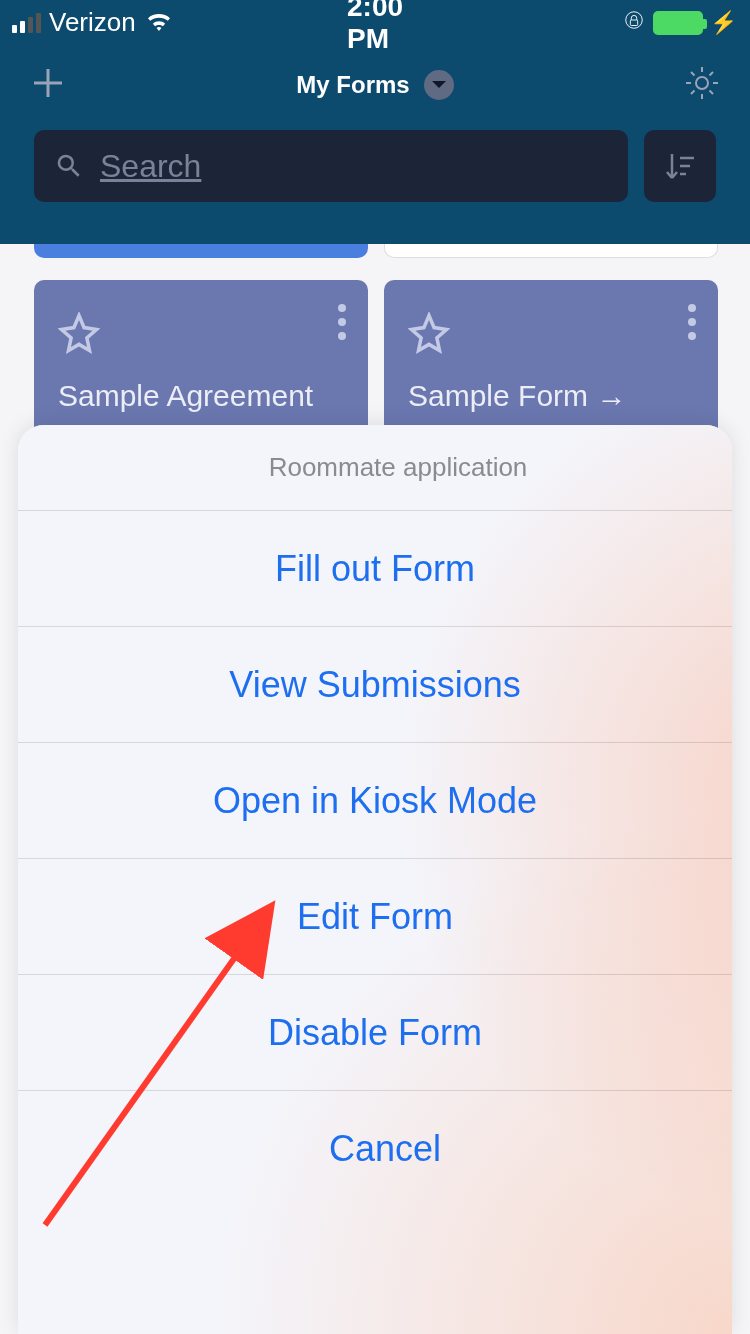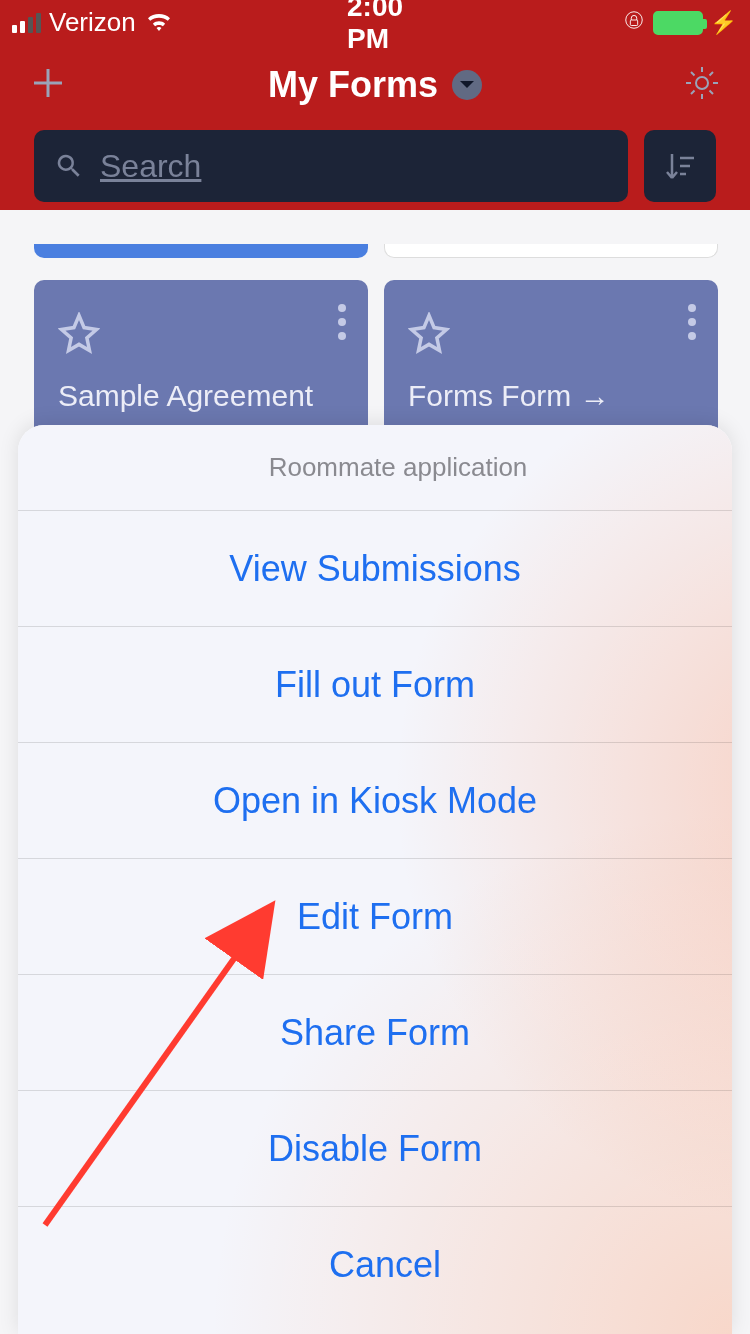--- a/index.html
+++ b/index.html
@@ -1,36 +1,36 @@
 <!DOCTYPE html>
 <html><head>
 <meta charset="utf-8">
 <style>
   * { box-sizing: border-box; margin: 0; padding: 0; font-family: -apple-system, Helvetica, Arial, sans-serif; }
   html, body { width: 750px; height: 1334px; overflow: hidden; background: #f0f0f0; }
   .screen { position: relative; width: 750px; height: 1334px; background: #f5f5f7; }
 
   
-  .header { position: absolute; top:0; left:0; width:100%; height:210px; background:#b91c1c; }
+  .header { position: absolute; top:0; left:0; width:100%; height:244px; background:#0c4a6e; }
   .status-bar { display:flex; align-items:center; height:40px; padding: 5px 12px 0 12px; color:#fff; font-size:26px; font-weight:500;}
   .status-left { display:flex; align-items:center; gap:8px; flex:1;}
   .status-center { flex:0; font-size:28px; font-weight:600;}
   .status-right { display:flex; align-items:center; justify-content:flex-end; gap:8px; flex:1;}
   .signal { display:flex; align-items:flex-end; gap:3px;}
   .sbar { width:5px; background:#555; border-radius:1px;}
   .sbar.on { background:#fff;}
   .wifi svg { width:30px; height:22px; fill:#fff;}
   .lock svg { width:22px; height:22px; stroke:#fff; fill:none;}
   .battery { width:50px; height:24px; border:2px solid #4cd964; border-radius:5px; position:relative; background:#4cd964;}
   .battery:after { content:""; position:absolute; right:-6px; top:6px; width:4px; height:10px; background:#4cd964; border-radius:0 2px 2px 0;}
   .bolt { color:#fff; font-size:22px;}
 
   .nav-row { display:flex; align-items:center; justify-content:space-between; height:90px; padding:0 28px;}
   .plus svg { width:40px; height:40px; stroke:#9aa3b8; stroke-width:3; fill:none;}
-  .title { display:flex; align-items:center; gap:14px; color:#fff; font-size:36px; font-weight:700;}
+  .title { display:flex; align-items:center; gap:14px; color:#fff; font-size:24px; font-weight:700;}
   .chev-pill { width:30px; height:30px; border-radius:50%; background:#616a83; display:flex; align-items:center; justify-content:center;}
   .chev-pill svg { width:16px; height:10px; fill:#10172a;}
   .gear svg { width:40px; height:40px; stroke:#9aa3b8; stroke-width:2; fill:none;}
 
   .search-row { display:flex; gap:16px; padding:0 34px; }
   .search-box { flex:1; height:72px; background:#1c2437; border-radius:10px; display:flex; align-items:center; padding:0 20px; gap:16px;}
   .search-box svg { width:30px; height:30px; fill:#7a8299;}
   .search-box span { color:#7a8299; font-size:32px;text-decoration:underline;}
   .sort-btn { width:72px; height:72px; background:#1c2437; border-radius:10px; display:flex; align-items:center; justify-content:center;}
   .sort-btn svg { width:36px; height:36px; stroke:#7a8299; stroke-width:2.5; fill:none;}
@@ -154,30 +154,29 @@
   </div>
   <div class="card card2">
     <span class="star"><svg viewBox="0 0 24 24">
           <path d="M12 2l2.9 6.9L22 10l-5.5 4.8L18 22l-6-3.5L6 22l1.5-7.2L2 10l7.1-1.1z"></path>
         </svg></span>
     <div class="dots">
         <span></span>
         <span></span>
         <span></span>
       </div>
-    <div class="ctitle">Forms Form →</div>
+    <div class="ctitle">Sample Form →</div>
   </div>
 
   <div class="sheet">
     <div class="sheet-header">Roommate application</div>
+    <div class="action">Fill out Form</div>
     <div class="action">View Submissions</div>
-    <div class="action">Fill out Form</div>
     <div class="action">Open in Kiosk Mode</div>
     <div class="action">Edit Form</div>
-    <div class="action">Share Form</div>
     <div class="action">Disable Form</div>
     <div class="action last">Cancel</div>
   </div>
 
   <div class="arrow-annot">
     <svg viewBox="0 0 240 320">
       <defs>
         <marker id="ah" markerWidth="12" markerHeight="12" refX="9" refY="6" orient="auto">
           <path d="M0 0L12 6L0 12z" fill="#ff3b30"></path>
         </marker>

